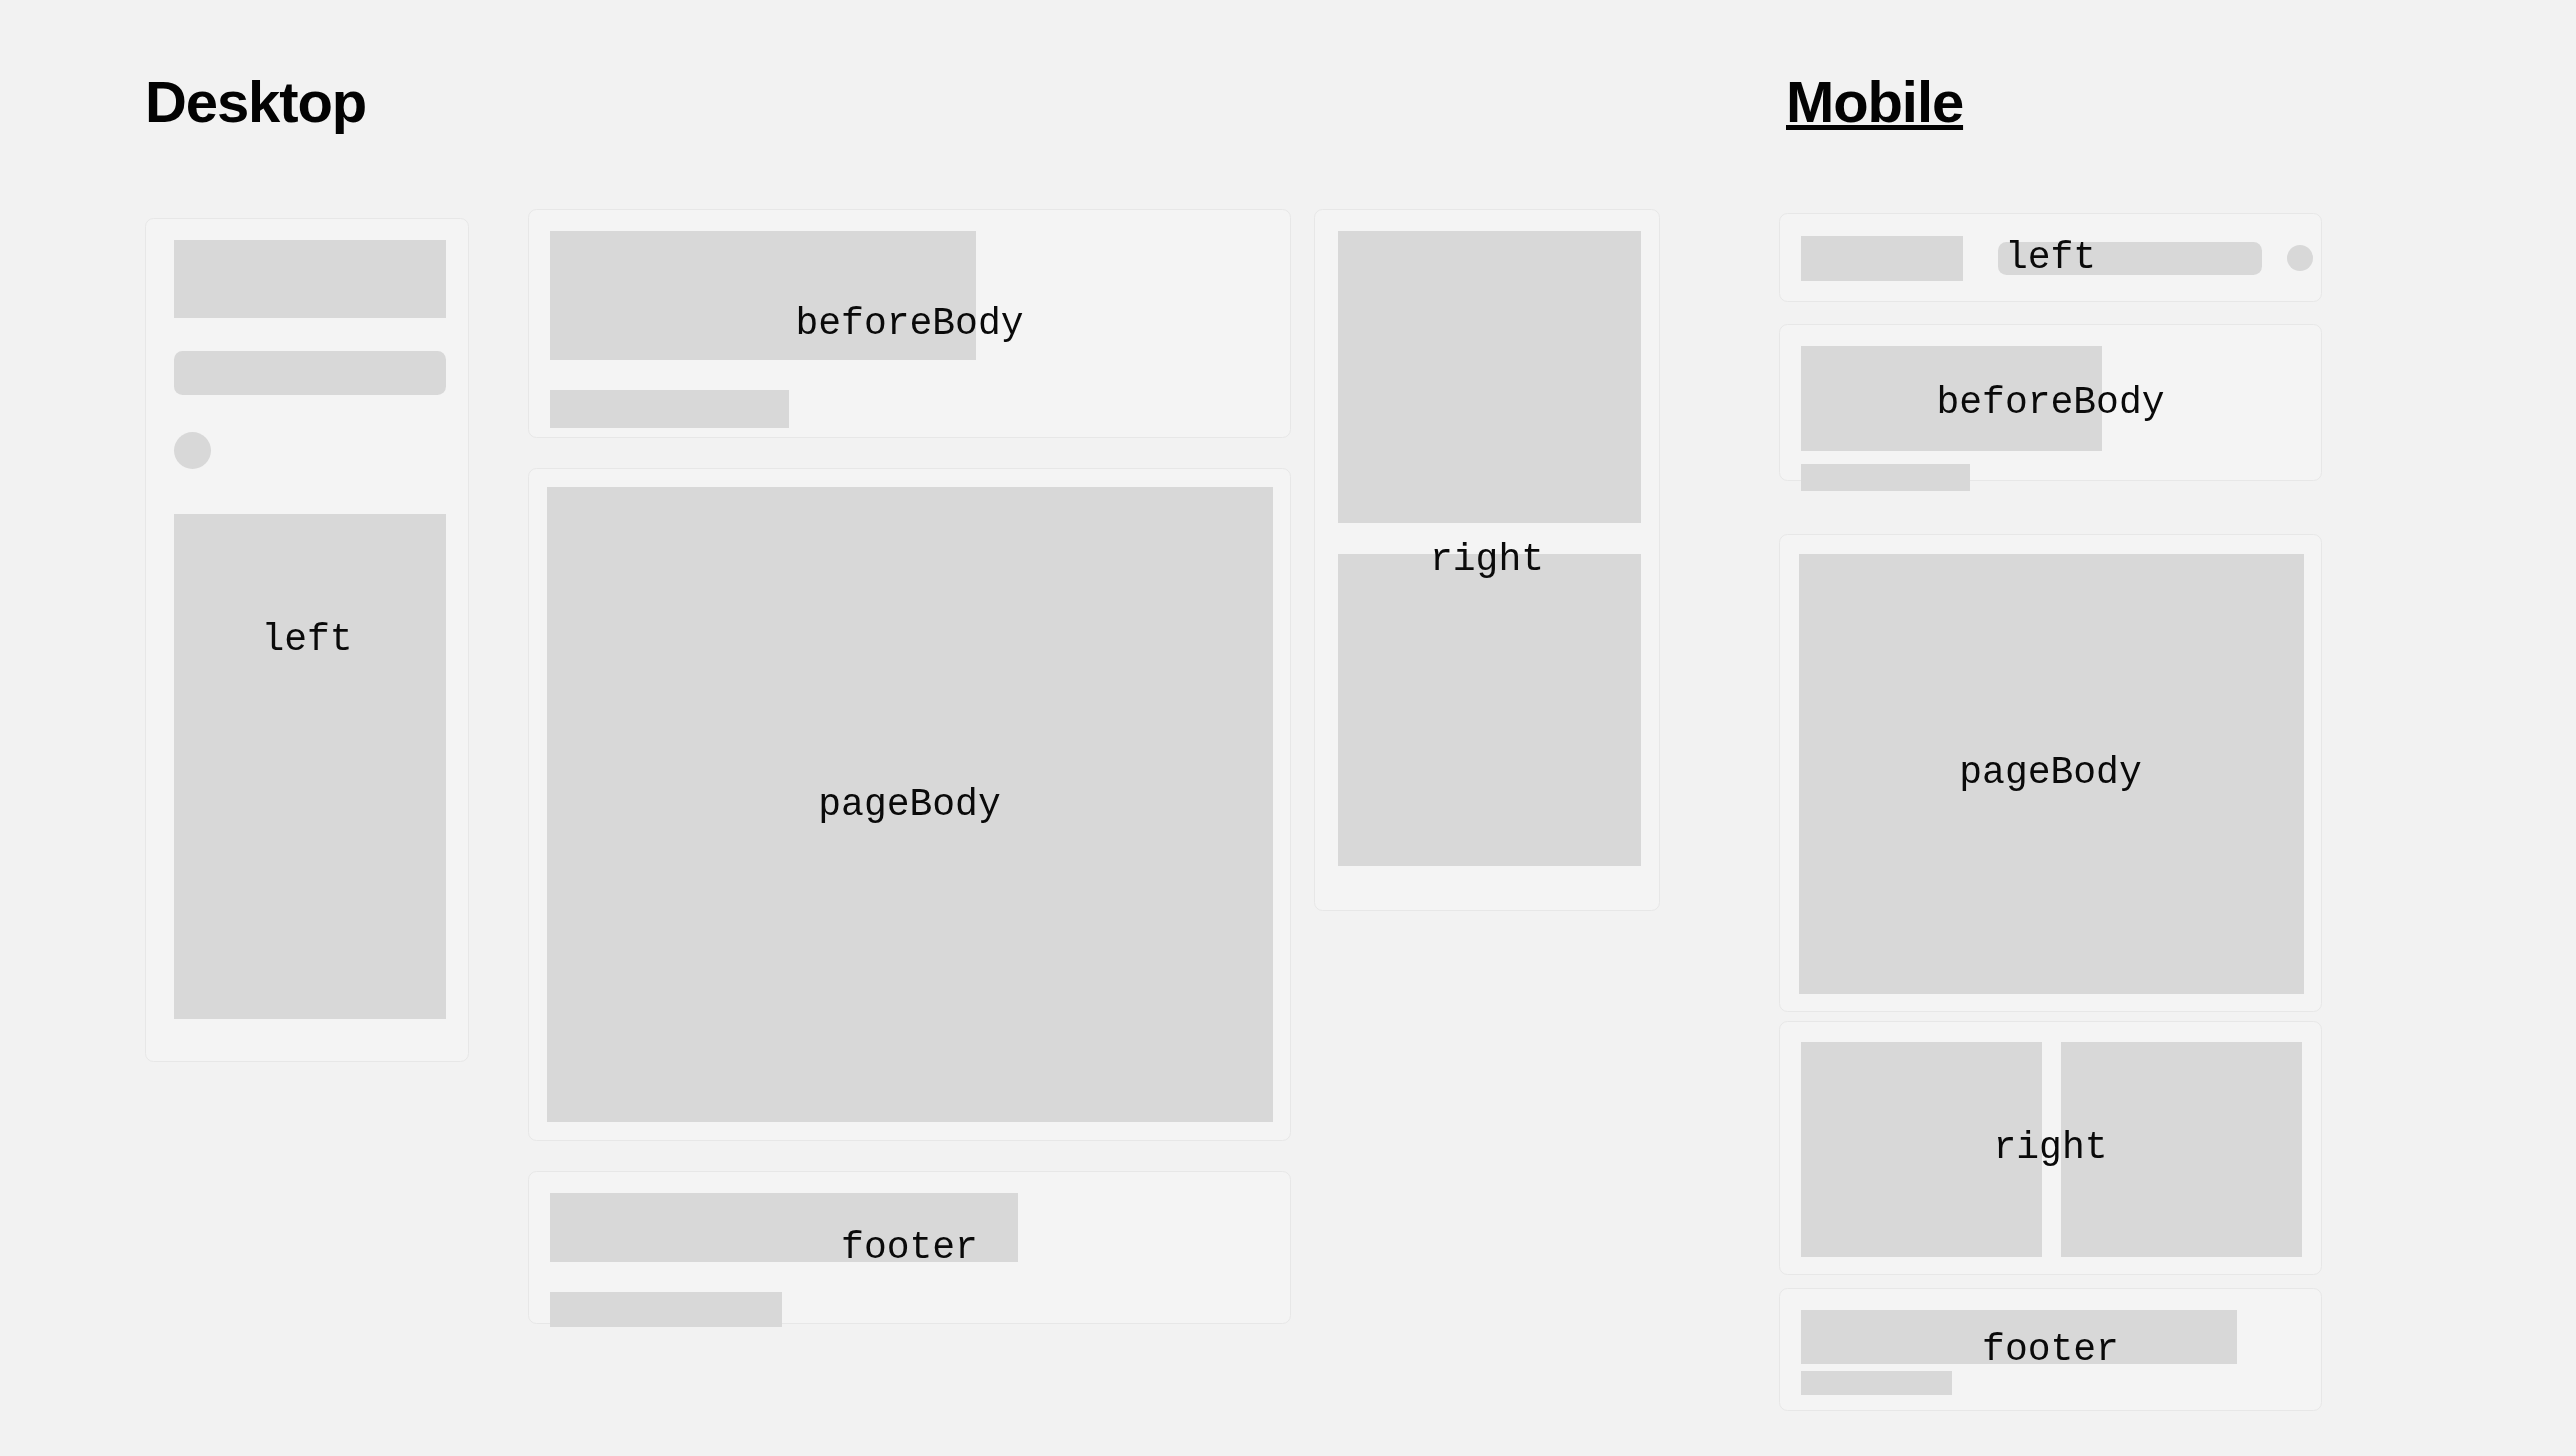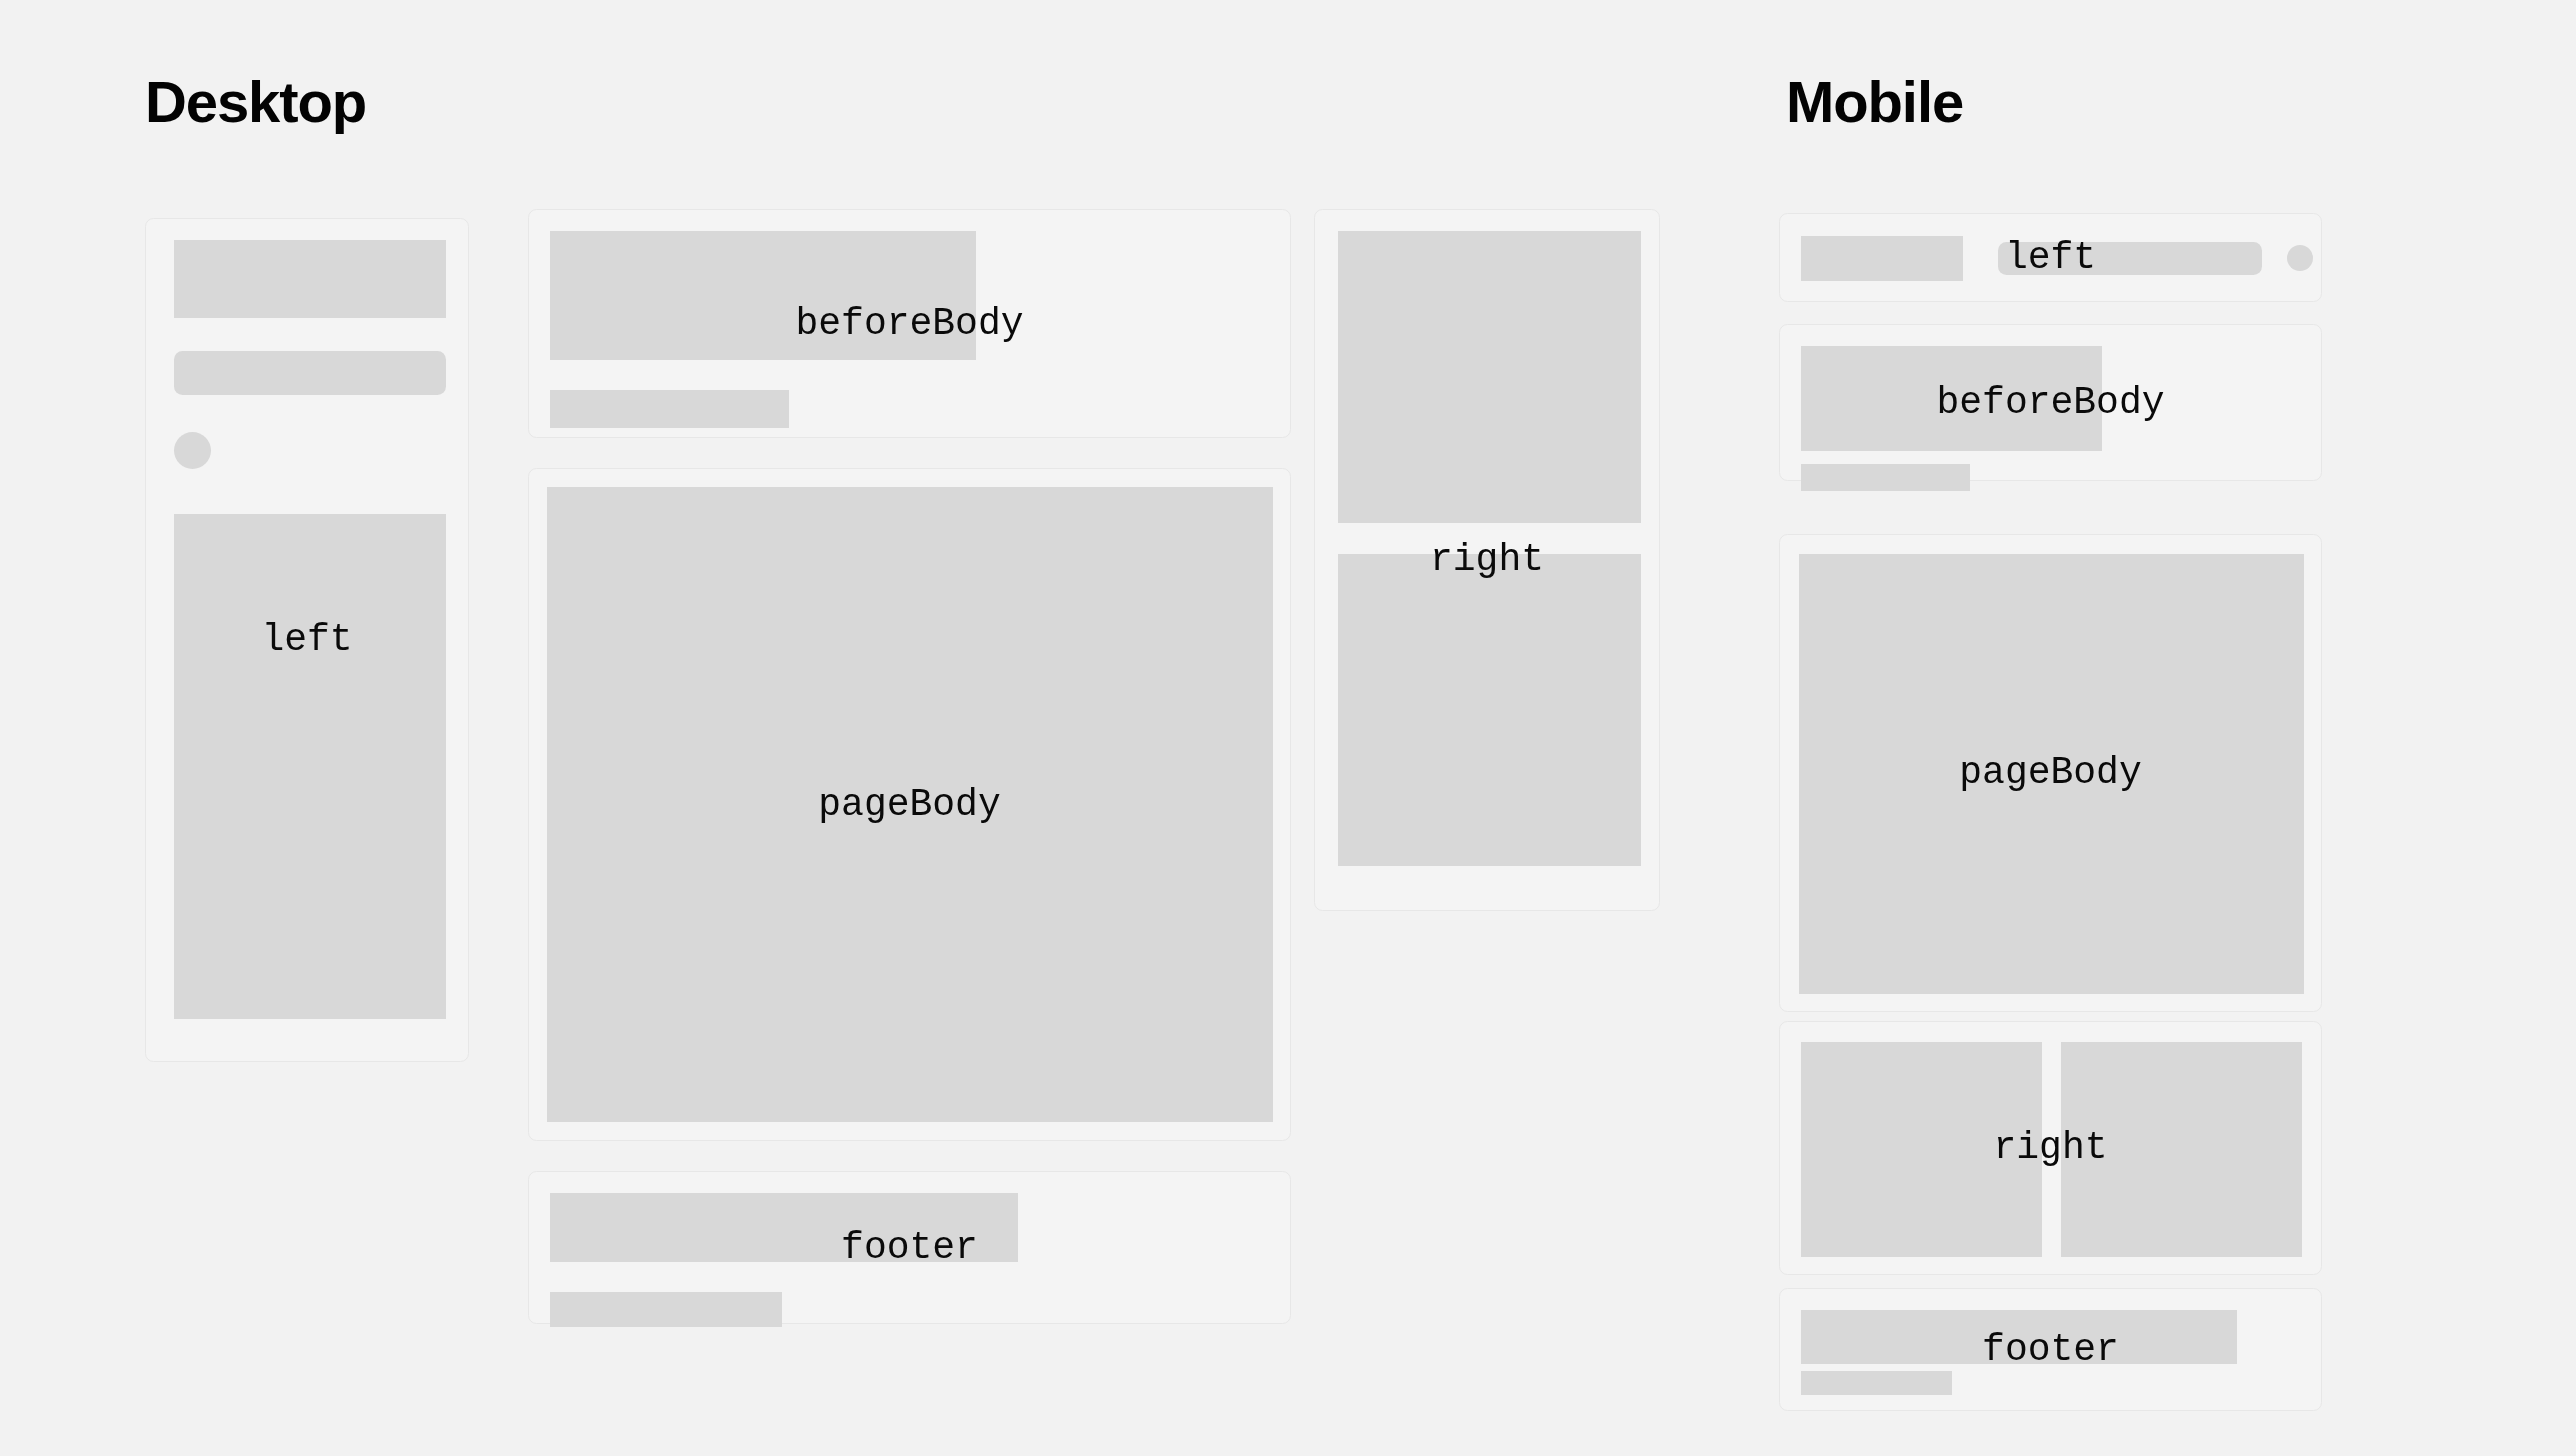--- a/index.html
+++ b/index.html
@@ -155,21 +155,21 @@
     display: flex; align-items: center; justify-content: center;
   }
 </style>
 </head>
 <body style="background: rgb(242, 242, 242);">
 
 <div class="stage" style="background: rgb(242, 242, 242);">
 
   <div class="section-title" id="desktop-title" style="color: rgb(3, 3, 3);">Desktop</div>
 
-  <div class="section-title" id="mobile-title" style="color: rgb(3, 3, 3);">Mobile</div>
+  <div class="section-title" id="mobile-title" style="color: rgb(3, 3, 3); text-decoration: underline;">Mobile</div>
 
   <div class="panel" id="desktop-left-panel" style="background: rgb(244, 244, 244); border-color: rgb(231, 231, 231);">
     <div class="blk" id="dl-block-hero" style="background: rgb(216, 216, 216);"></div>
     <div class="blk rounded" id="dl-block-bar" style="background: rgb(216, 216, 216);"></div>
     <div class="blk circle" id="dl-block-dot" style="background: rgb(216, 216, 216);"></div>
     <div class="blk" id="dl-block-main" style="background: rgb(216, 216, 216);"></div>
   </div>
   <div class="slot-label" id="desktop-left-label" style="color: rgb(10, 10, 10);">left</div>
 
   <div class="panel" id="desktop-beforebody-panel" style="background: rgb(244, 244, 244); border-color: rgb(231, 231, 231);">

